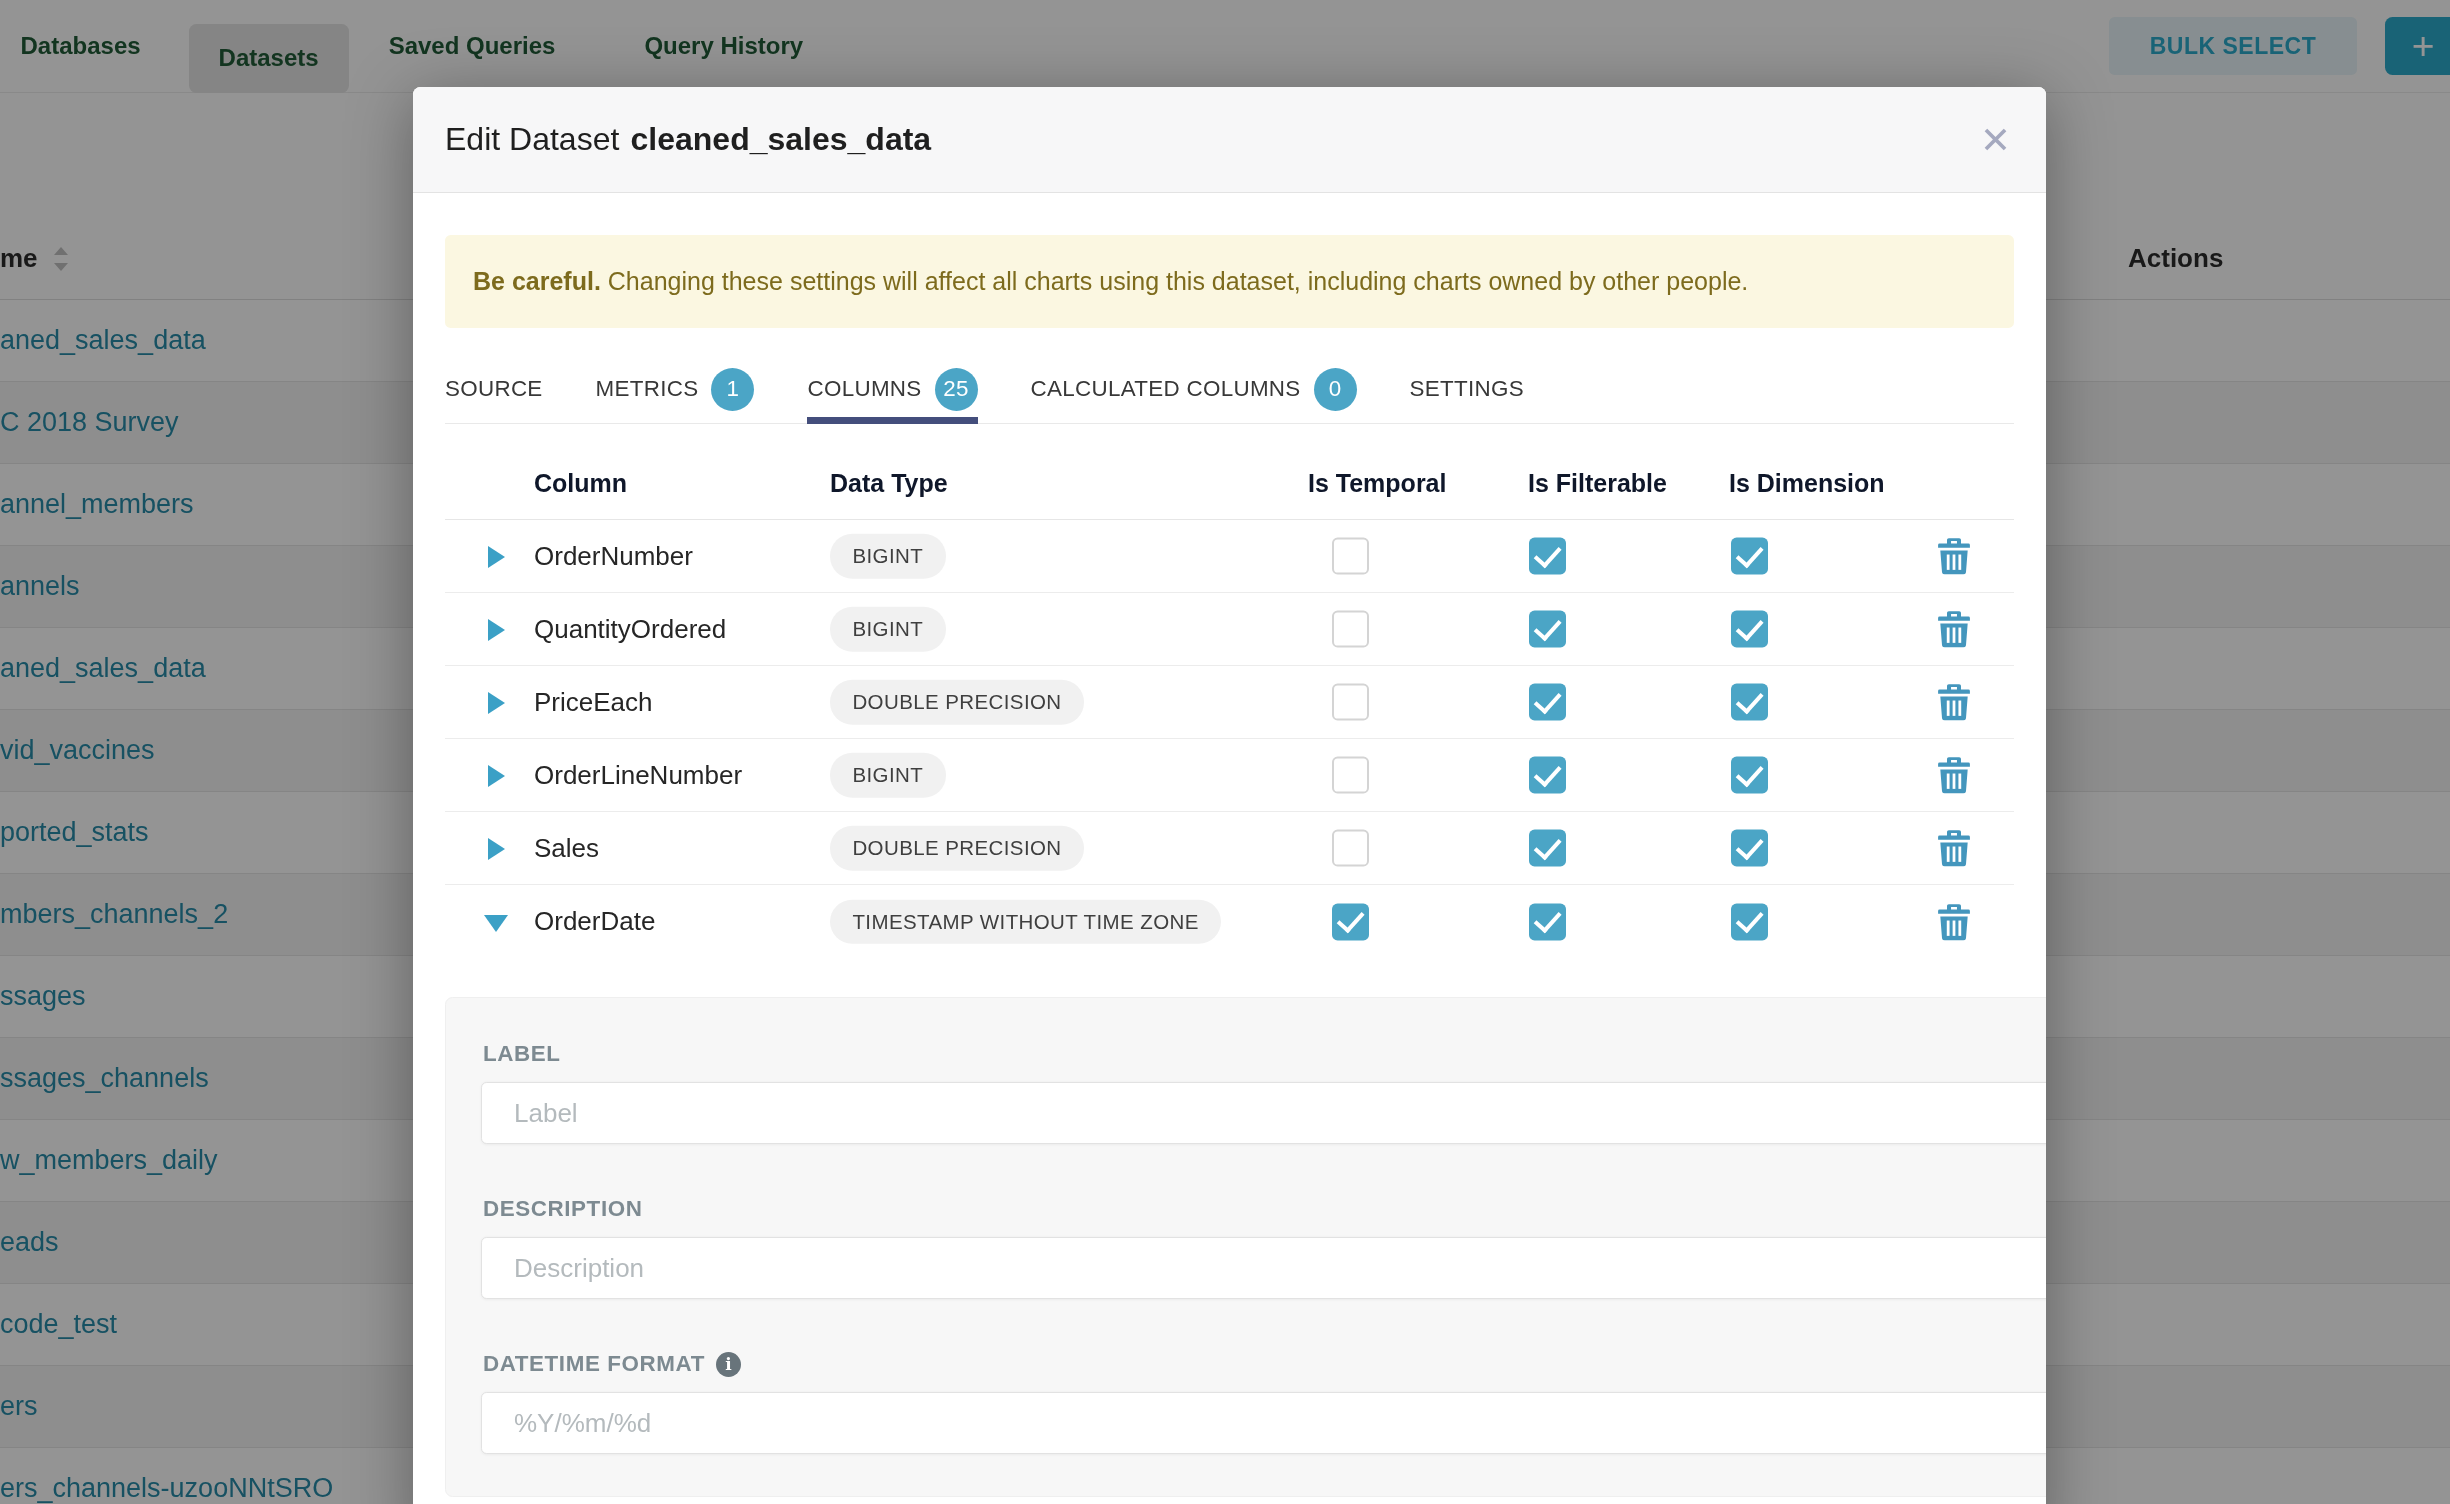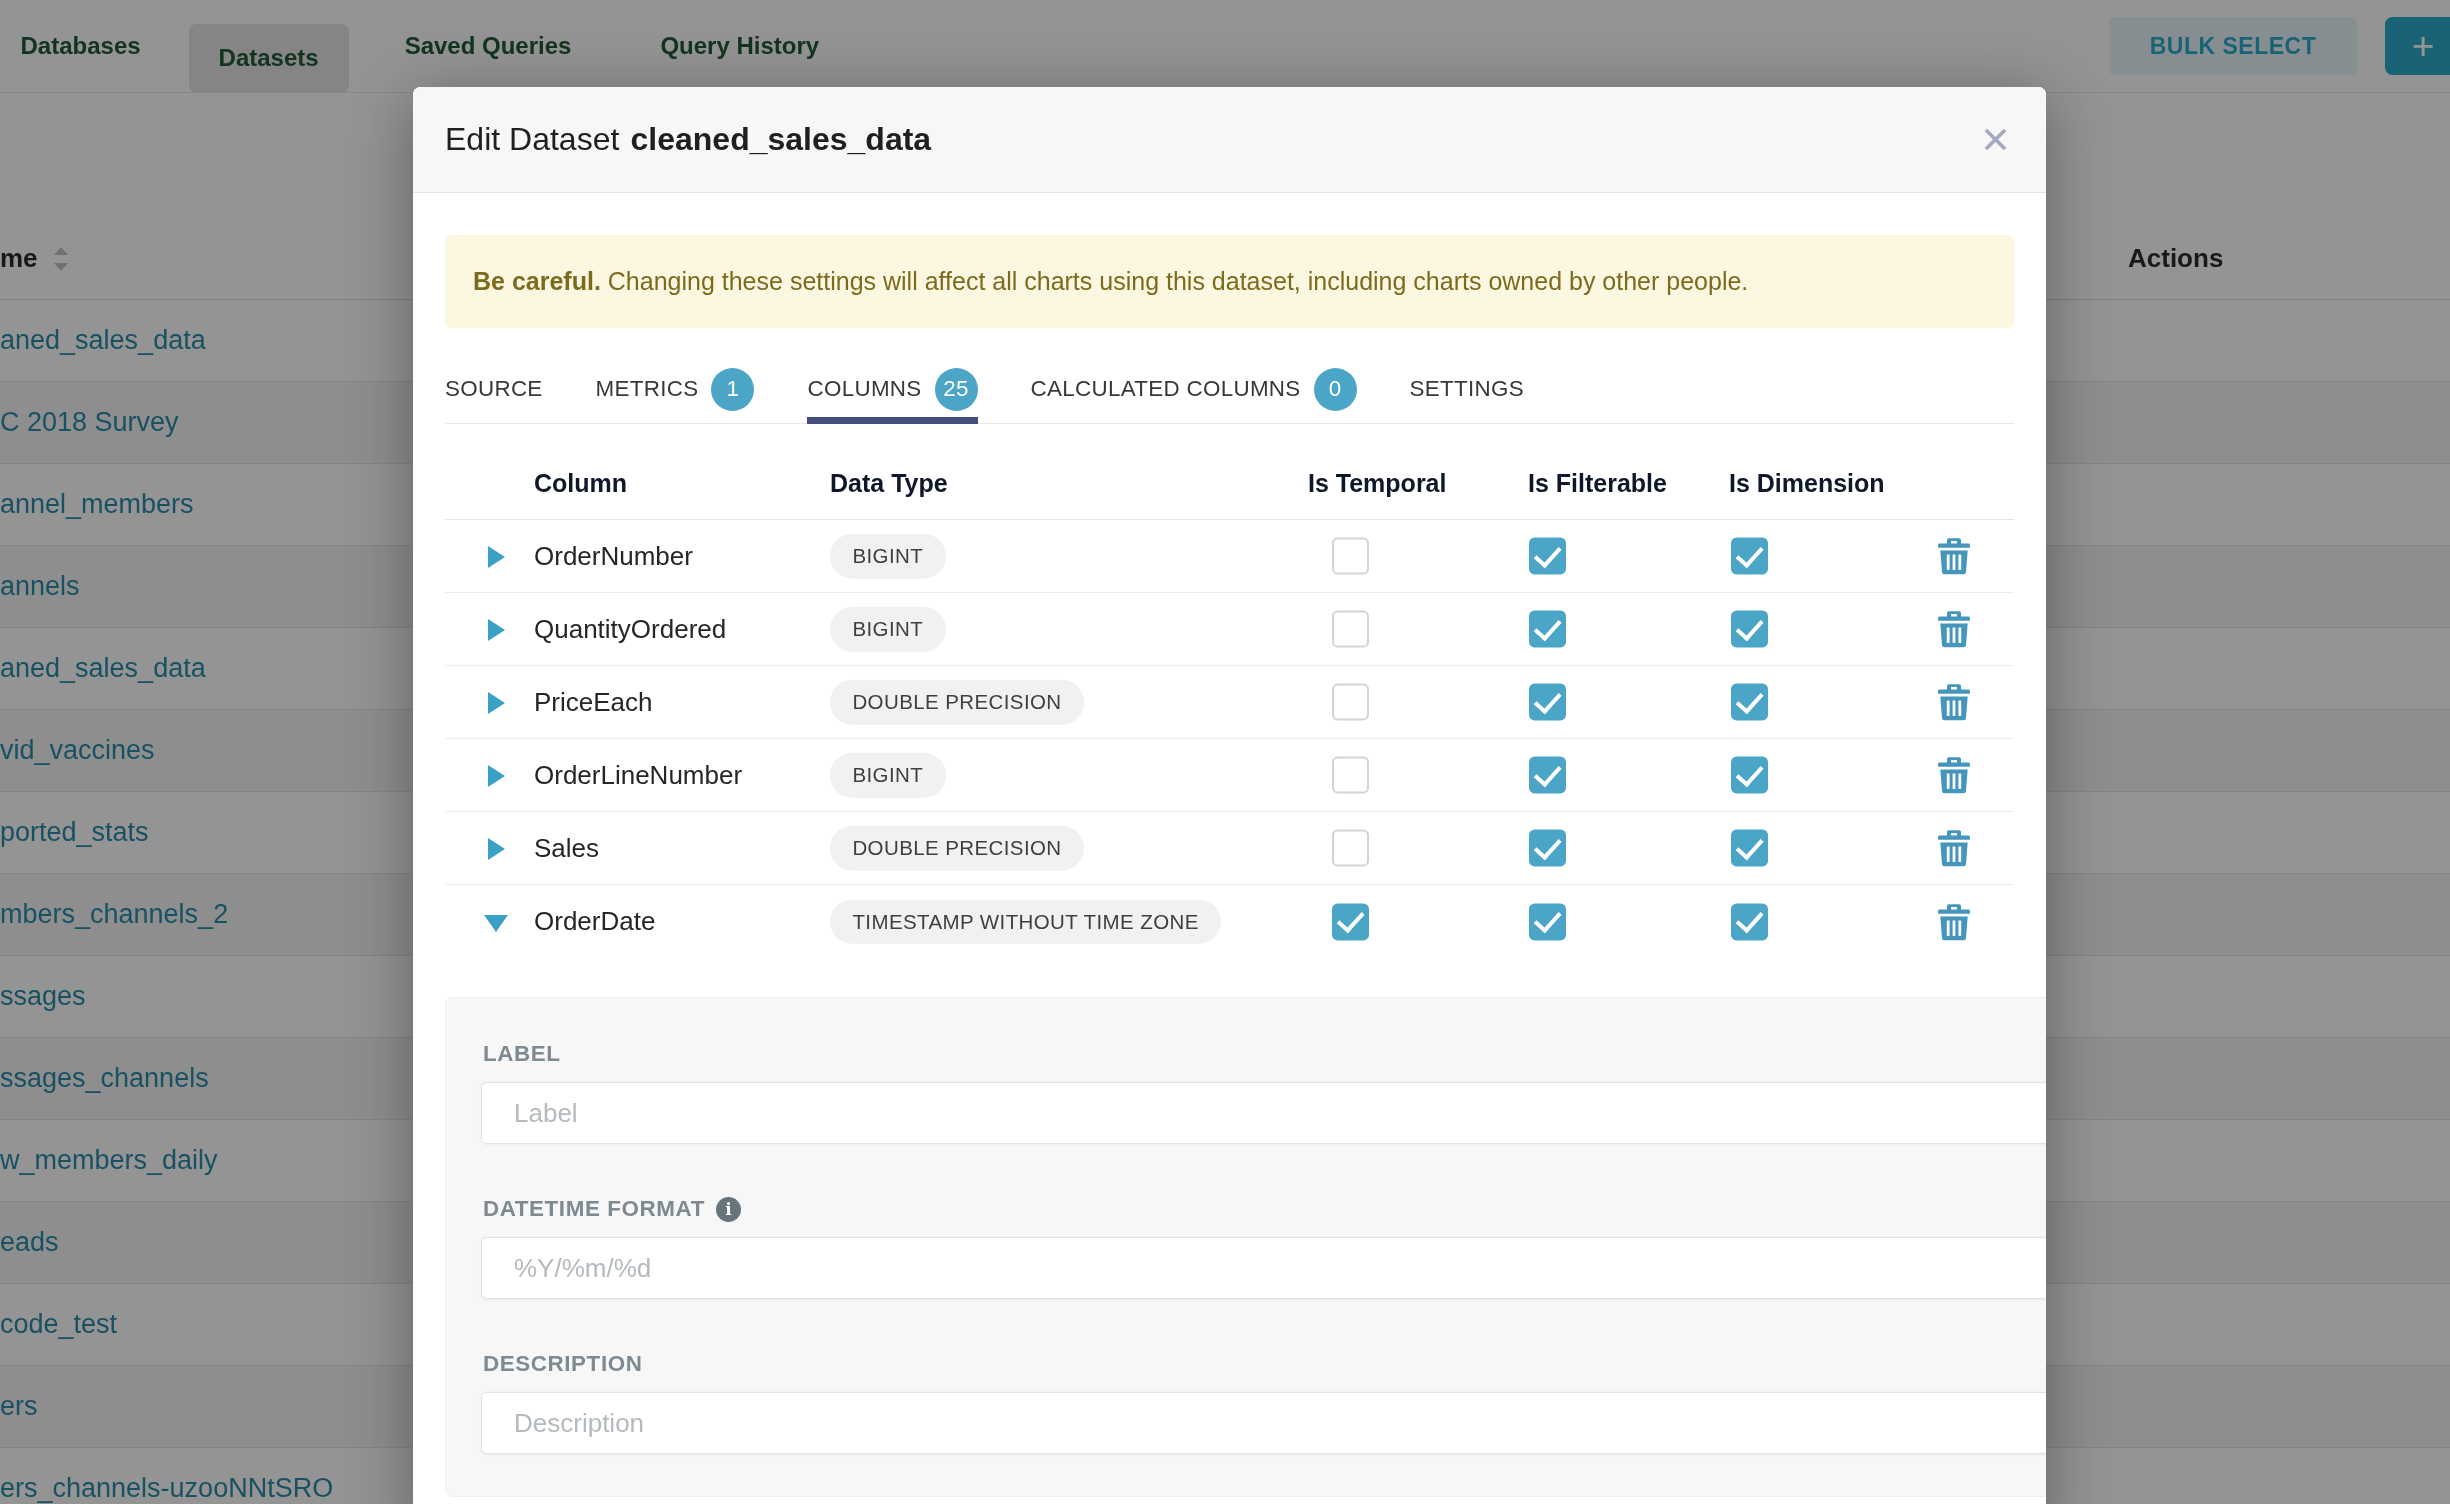--- a/index.html
+++ b/index.html
@@ -7,21 +7,21 @@
     font-family:"Liberation Sans","DejaVu Sans",sans-serif; }
 
   
   .page { position:absolute; inset:0; background:#fff; }
 
   .topnav { position:absolute; top:0; left:0; width:100%; height:93px;
     background:#fff; border-bottom:0.9px solid #ececec; display:flex; align-items:center; }
   .nav-item { font-size:24px; color:#14532d; font-weight:700; white-space:nowrap; cursor:pointer; }
   .nav-item:nth-child(1){ margin-left:20.5px; }
   .nav-item:nth-child(2){ margin-left:48px;margin-top:24px; }
-  .nav-item:nth-child(3){ margin-left:56px; }
+  .nav-item:nth-child(3){ margin-left:40px; }
   .nav-item:nth-child(4){ margin-left:89px; }
   .nav-item.active { background:#e3e3e3; border-radius:7.5px; padding:20.5px 30px; }
   .nav-right { margin-left:auto; display:flex; align-items:center; }
   .btn-bulk { height:58px; padding:0 41px; border-radius:5.6px; background:#e7f4f9;
     color:var(--c-primary,#20a7c9); font-size:23px; font-weight:700; letter-spacing:0.5px;
     display:flex; align-items:center; cursor:pointer; }
   .btn-add { height:58px; width:76px; margin-left:28px; margin-right:-11.2px; border-radius:7.5px;
     background:var(--c-primary,#20a7c9); color:#fff; font-size:39px; font-weight:400;
     display:flex; align-items:center; justify-content:center; cursor:pointer; }
 
@@ -352,27 +352,27 @@
     </span>
   </div>
       </div>
 
     <div class="detail-panel">
       <div class="field">
         <div class="field-label">LABEL</div>
         <input class="text-input" type="text" placeholder="Label" style="">
       </div>
       <div class="field">
+        <div class="field-label">DESCRIPTION</div>
+        <input class="text-input" type="text" placeholder="Description" style="">
+      </div>
+      <div class="field">
         <div class="field-label">
           <span>DATETIME FORMAT</span>
           <span class="info-icon">i</span>
         </div>
         <input class="text-input" type="text" placeholder="%Y/%m/%d" style="">
       </div>
-      <div class="field">
-        <div class="field-label">DESCRIPTION</div>
-        <input class="text-input" type="text" placeholder="Description" style="">
-      </div>
     </div>
 
   </div>
 </div>
 
 
 </body></html>

